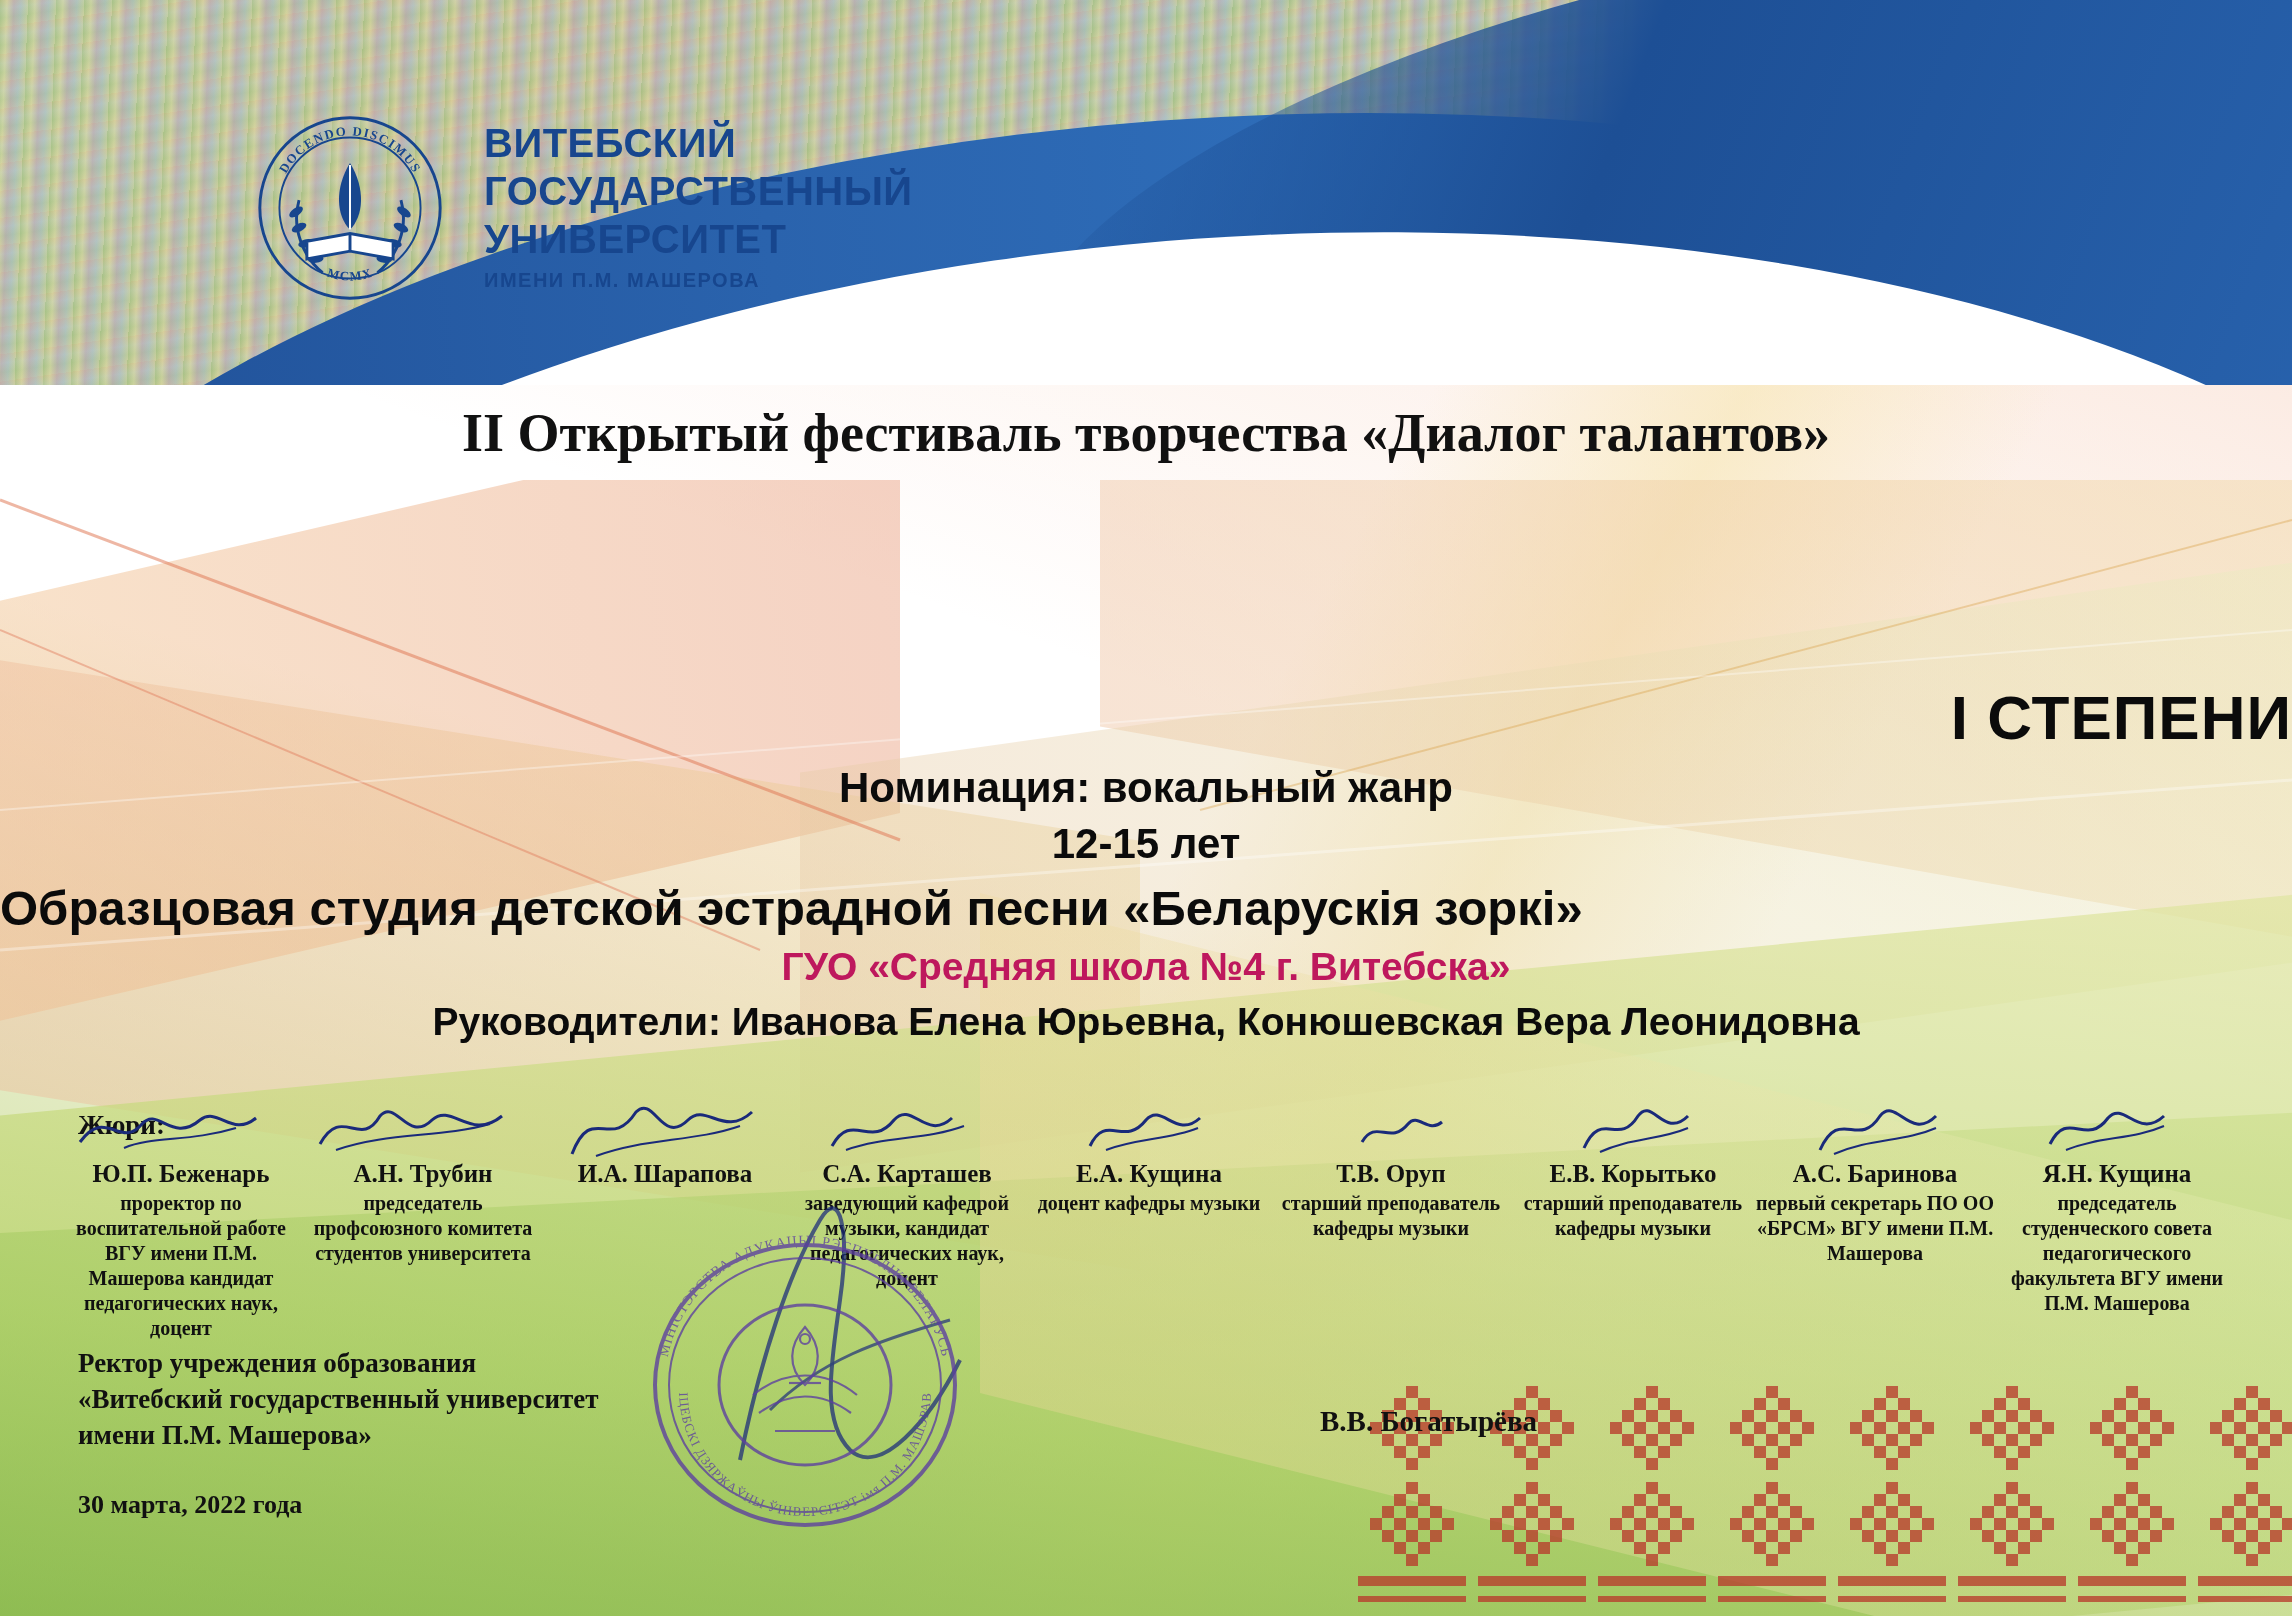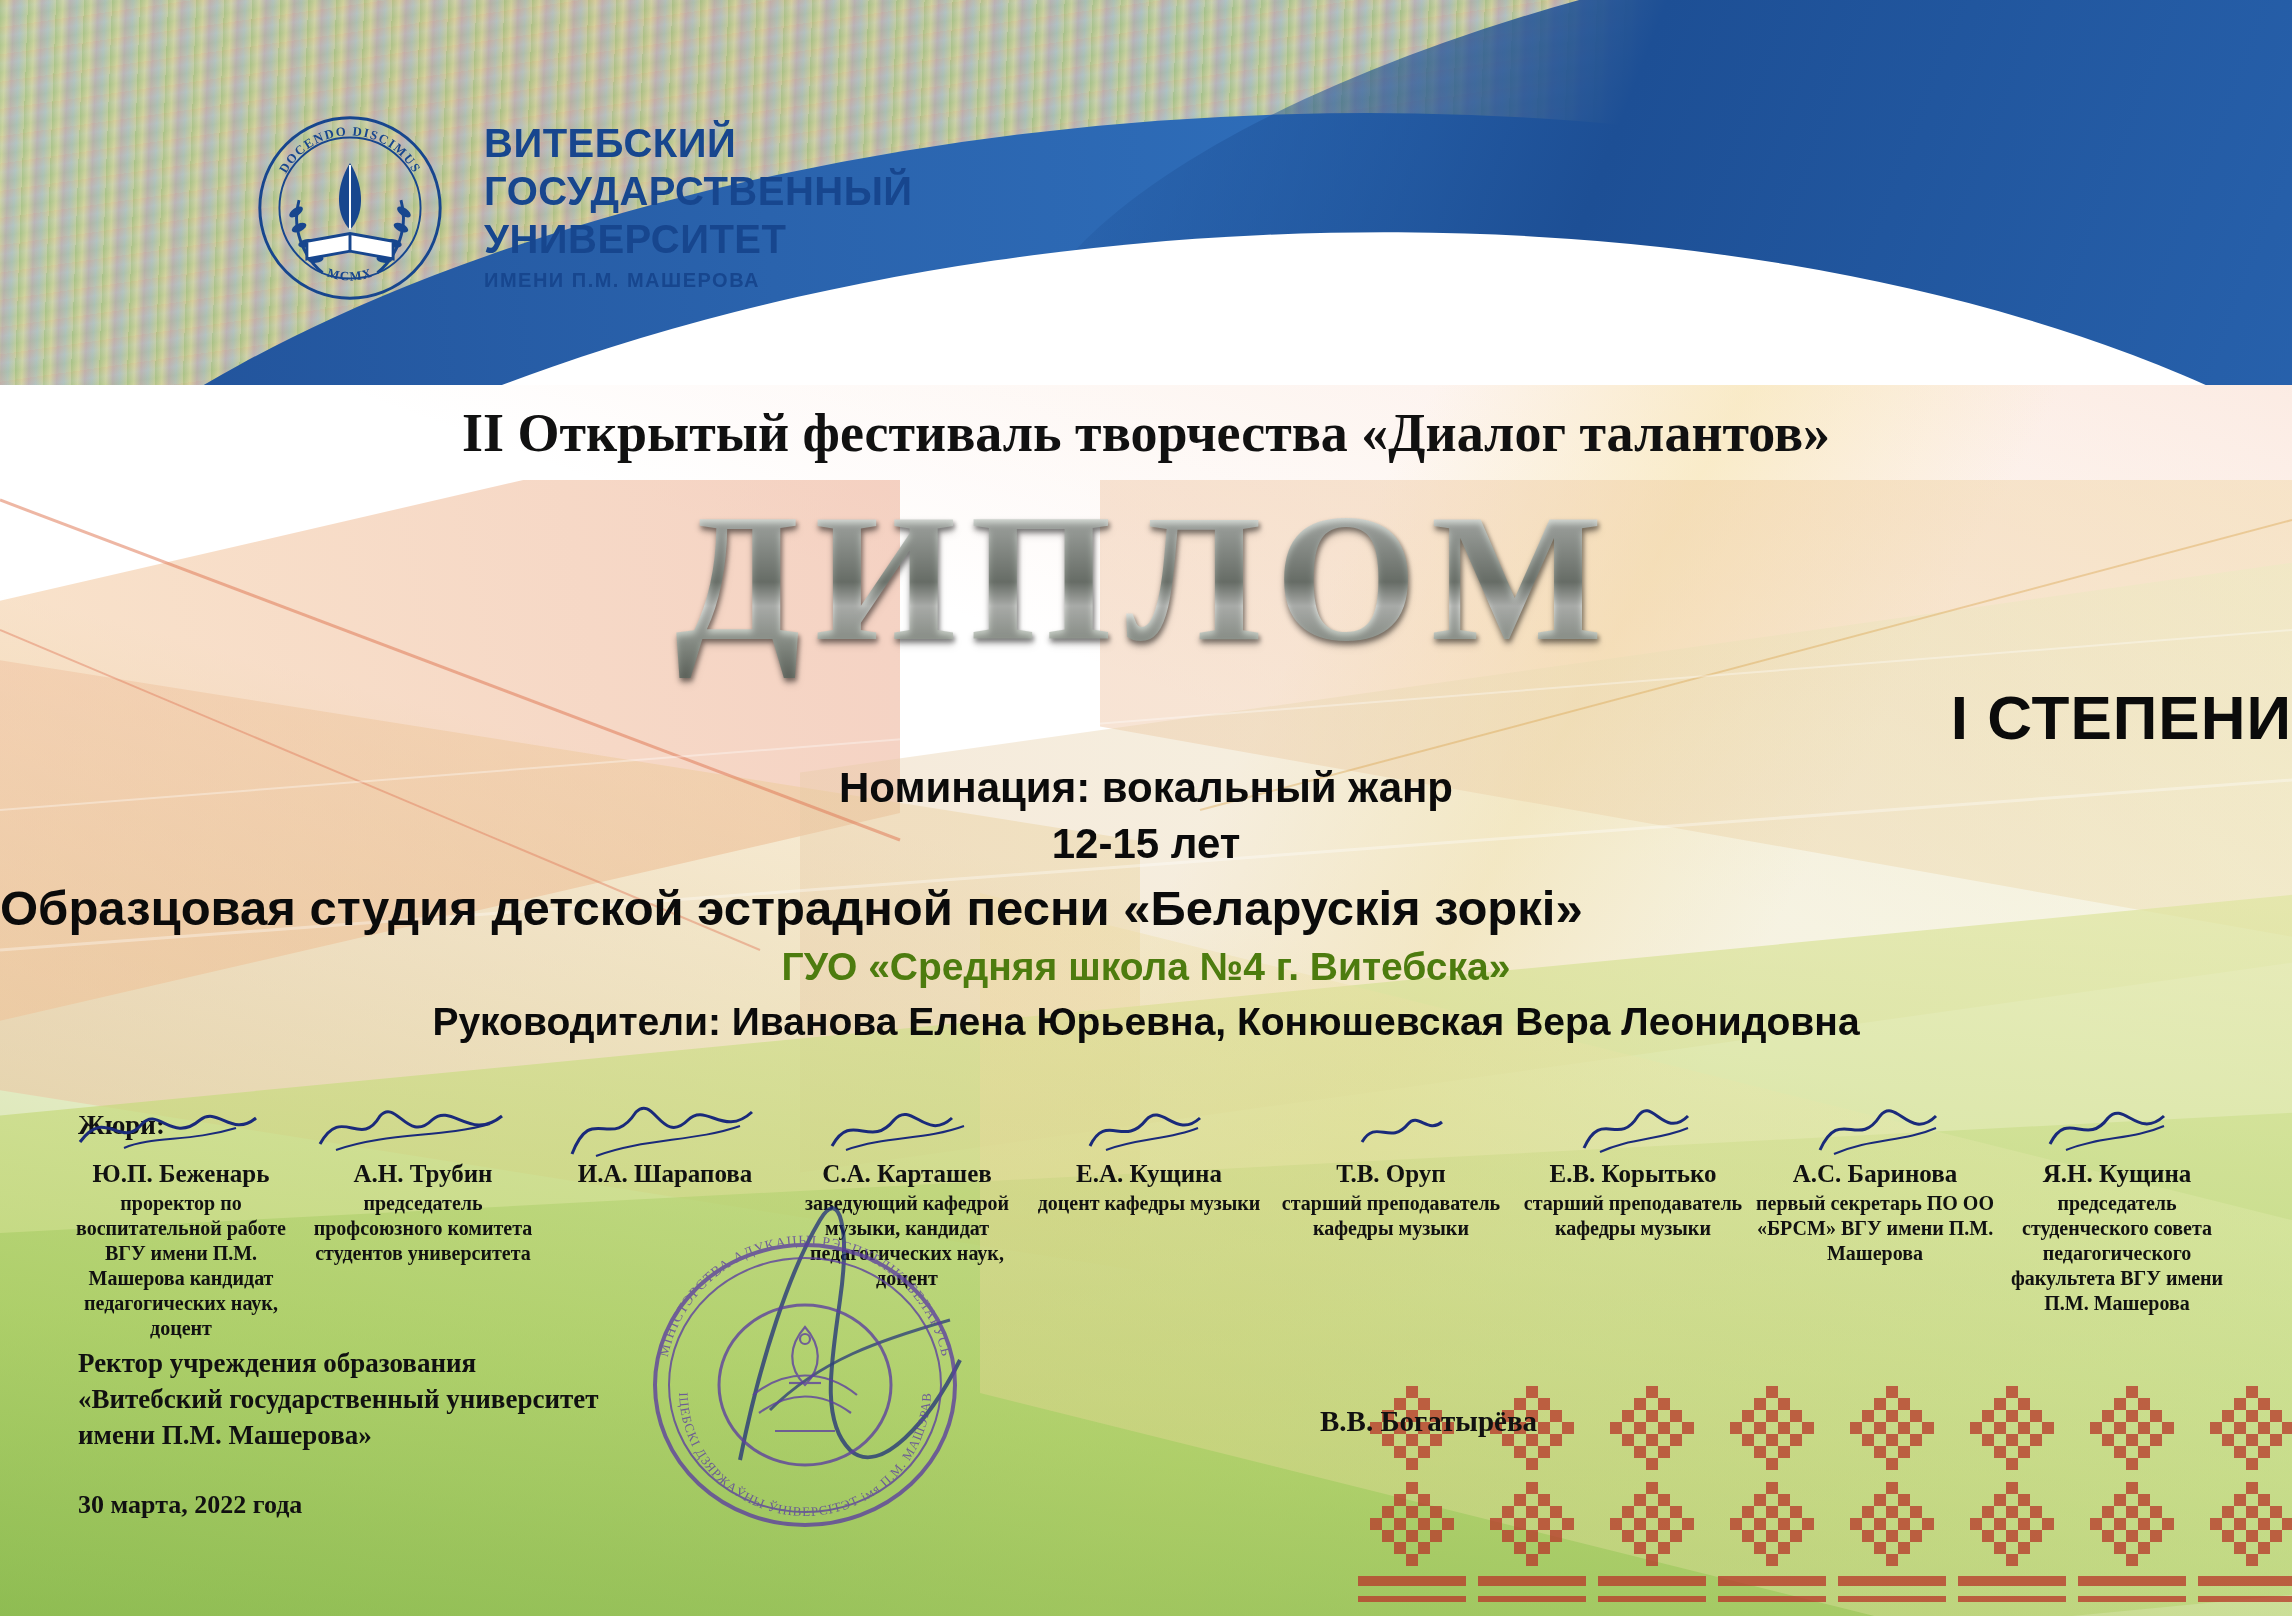--- a/index.html
+++ b/index.html
@@ -188,21 +188,21 @@
     color: #0b0b0b;
     font-family: "Liberation Sans", sans-serif;
   }
   .school {
     position: absolute;
     left: 0; top: 945px;
     width: 2292px;
     text-align: center;
     font-size: 39px;
     font-weight: bold;
-    color: #4d7c0f;
+    color: #be185d;
     font-family: "Liberation Sans", sans-serif;
   }
   .leaders {
     position: absolute;
     left: 0; top: 1000px;
     width: 2292px;
     text-align: center;
     font-size: 39px;
     font-weight: bold;
     color: #0b0b0b;
@@ -410,21 +410,20 @@
     </div>
     <div class="uni-name">
       <div class="l1">ВИТЕБСКИЙ</div>
       <div class="l1">ГОСУДАРСТВЕННЫЙ</div>
       <div class="l1">УНИВЕРСИТЕТ</div>
       <div class="l4">ИМЕНИ П.М. МАШЕРОВА</div>
     </div>
   </div>
 
   <div class="festival">II Открытый фестиваль творчества «Диалог талантов»</div>
-  <div class="diplom">ДИПЛОМ</div>
   <div class="degree">I СТЕПЕНИ</div>
   <div class="nomination">
     <div>Номинация: вокальный жанр</div>
     <div>12-15 лет</div>
   </div>
   <div class="winner">Образцовая студия детской эстрадной песни «Беларускія зоркі»</div>
   <div class="school">ГУО «Средняя школа №4 г. Витебска»</div>
   <div class="leaders">Руководители: Иванова Елена Юрьевна, Конюшевская Вера Леонидовна</div>
 
   <div class="jury-label">Жюри:</div>

